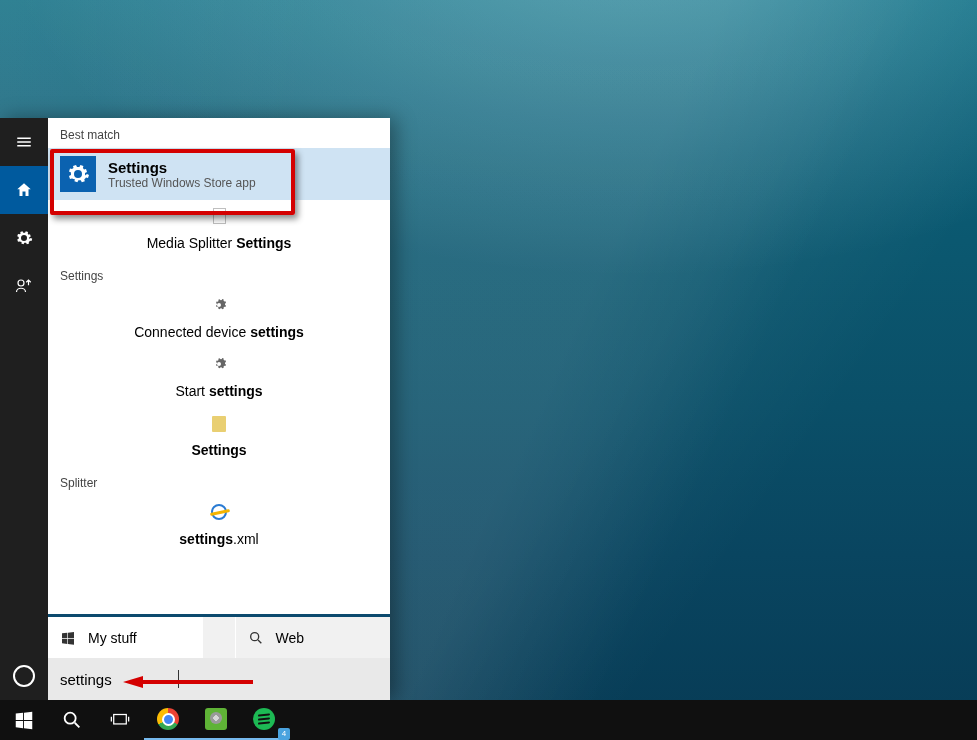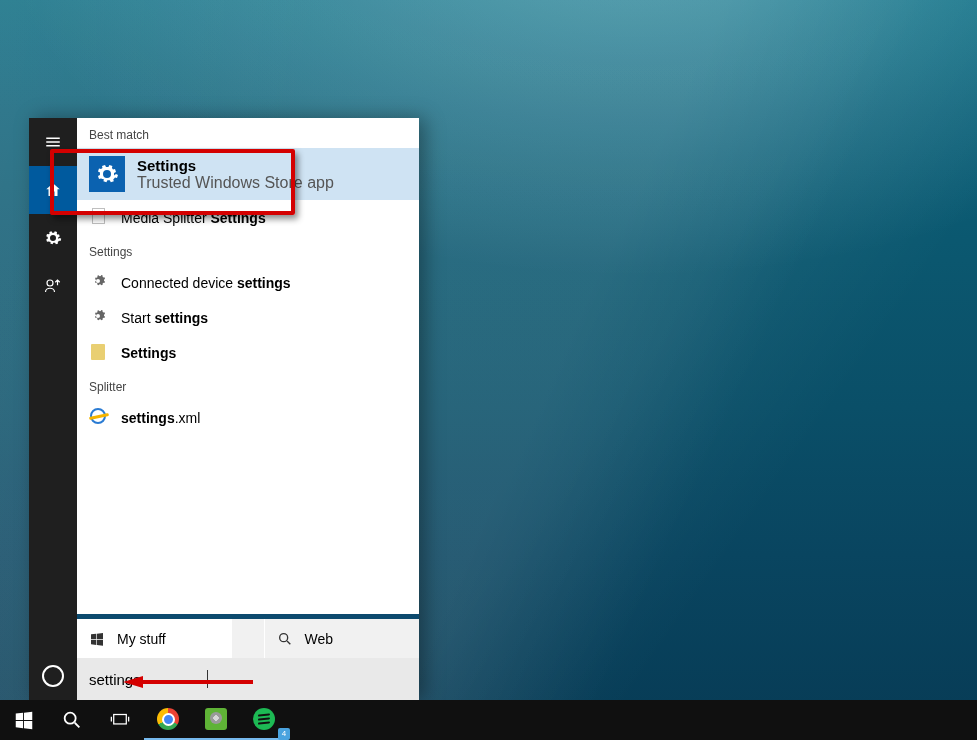--- a/index.html
+++ b/index.html
@@ -34,59 +34,58 @@
      background: radial-gradient(circle, #d8d8d8 30%, #9a9a9a 31%); }
   .spot-ico { width:22px; height:22px; border-radius:50%; background:#1db954; position:relative; }
   .spot-ico::before { content:""; position:absolute; left:5px; top:6px; width:12px; height:2px; background:#111; border-radius:2px; box-shadow:0 4px 0 #111, 0 8px 0 #111; transform:skewY(-6deg); }
   .spot-badge { position:absolute; right:-2px; bottom:-2px; width:12px; height:12px; background:#4aa3df; color:#fff; font-size:8px; line-height:12px; text-align:center; border-radius:2px; }
 
   
   .start-panel {
     position:absolute; left:0; bottom:40px; width:390px; height:582px;
     display:flex; background:#fff;
     box-shadow: 6px 0 18px rgba(0,0,0,0.35);
-    margin-left: 29px;
   }
   .sp-rail { width:48px; height:100%; background:#1f1f1f; display:flex; flex-direction:column; }
   .rail-btn { width:48px; height:48px; display:flex; align-items:center; justify-content:center; color:#fff; }
   .rail-btn.home { background:#005a9e; }
   .rail-spacer { flex:1; }
   .rail-cortana { width:22px; height:22px; border:2px solid #fff; border-radius:50%; }
 
   .sp-body { flex:1; display:flex; flex-direction:column; background:#fff; color:#000; }
   .sp-scroll { flex:1; overflow:hidden; }
 
   .sec-label { font-size:12px; color:#444; padding:10px 12px 6px; }
   .best-match-row {
     display:flex; align-items:center; gap:12px; padding:8px 12px;
     background:#cfe3f3;
   }
   .gear-blue { width:36px; height:36px; background:#0b62b0; display:flex; align-items:center; justify-content:center; }
   .gear-blue svg { width:24px; height:24px; fill:#fff; }
   .bm-title { font-size:15px; font-weight:600; }
-  .bm-sub { font-size:16px; color:#555; }
+  .bm-sub { font-size:12px; color:#555; }
 
   .annot-border {
     position:absolute; pointer-events:none;
     border:4px solid #d40000; border-radius:2px;
     box-shadow: 3px 4px 6px rgba(0,0,0,0.45);
   }
 
   .row {
-    display:flex; align-items:center; gap:14px;
-    padding:8px 12px; font-size:14px;
+    display:flex; align-items:center; gap:8px;
+    padding:8px 12px; font-size:14px;flex-direction:column;
   }
   .row .ico { width:18px; text-align:center; color:#555; }
   .row .ico svg { width:16px; height:16px; fill:#666; }
   .folder-ico { width:14px; height:16px; background:#e9cf72; border-radius:1px; position:relative; top:1px; display:inline-block; }
   .ie-ico { width:16px; height:16px; border:2px solid #2a7bd3; border-radius:50%; position:relative; display:inline-block; }
   .ie-ico::after { content:""; position:absolute; left:-3px; top:5px; width:20px; height:3px; background:#f4b400; border-radius:3px; transform:rotate(-12deg); }
   .doc-ico { width:13px; height:16px; border:1px solid #bfbfbf; background:#fff; display:inline-block; }
 
-  .sp-tabs { display:flex; height:44px; border-top:5px solid #0c4a6e;gap:32px; }
+  .sp-tabs { display:flex; height:44px; border-top:3px solid #0c4a6e;gap:32px; }
   .sp-tab { flex:1; display:flex; align-items:center; gap:12px; padding:0 12px; font-size:14px; }
   .sp-tab + .sp-tab { border-left:1px solid #fff; }
   .sp-tabs, .sp-tab { background:#f1f1f1; }
   .sp-tabs .sp-tab:first-child { background:#fff; }
 
   .sp-search { height:42px; display:flex; align-items:center; padding:0 12px; background:#e9e9e9; position:relative; }
   .sp-search input {
     border:none; outline:none; background:transparent; font-size:15px; width:120px;
   }
   .caret-line { width:1px; height:18px; background:#333; margin-left:-2px; animation:blink 1s steps(1) infinite; }

